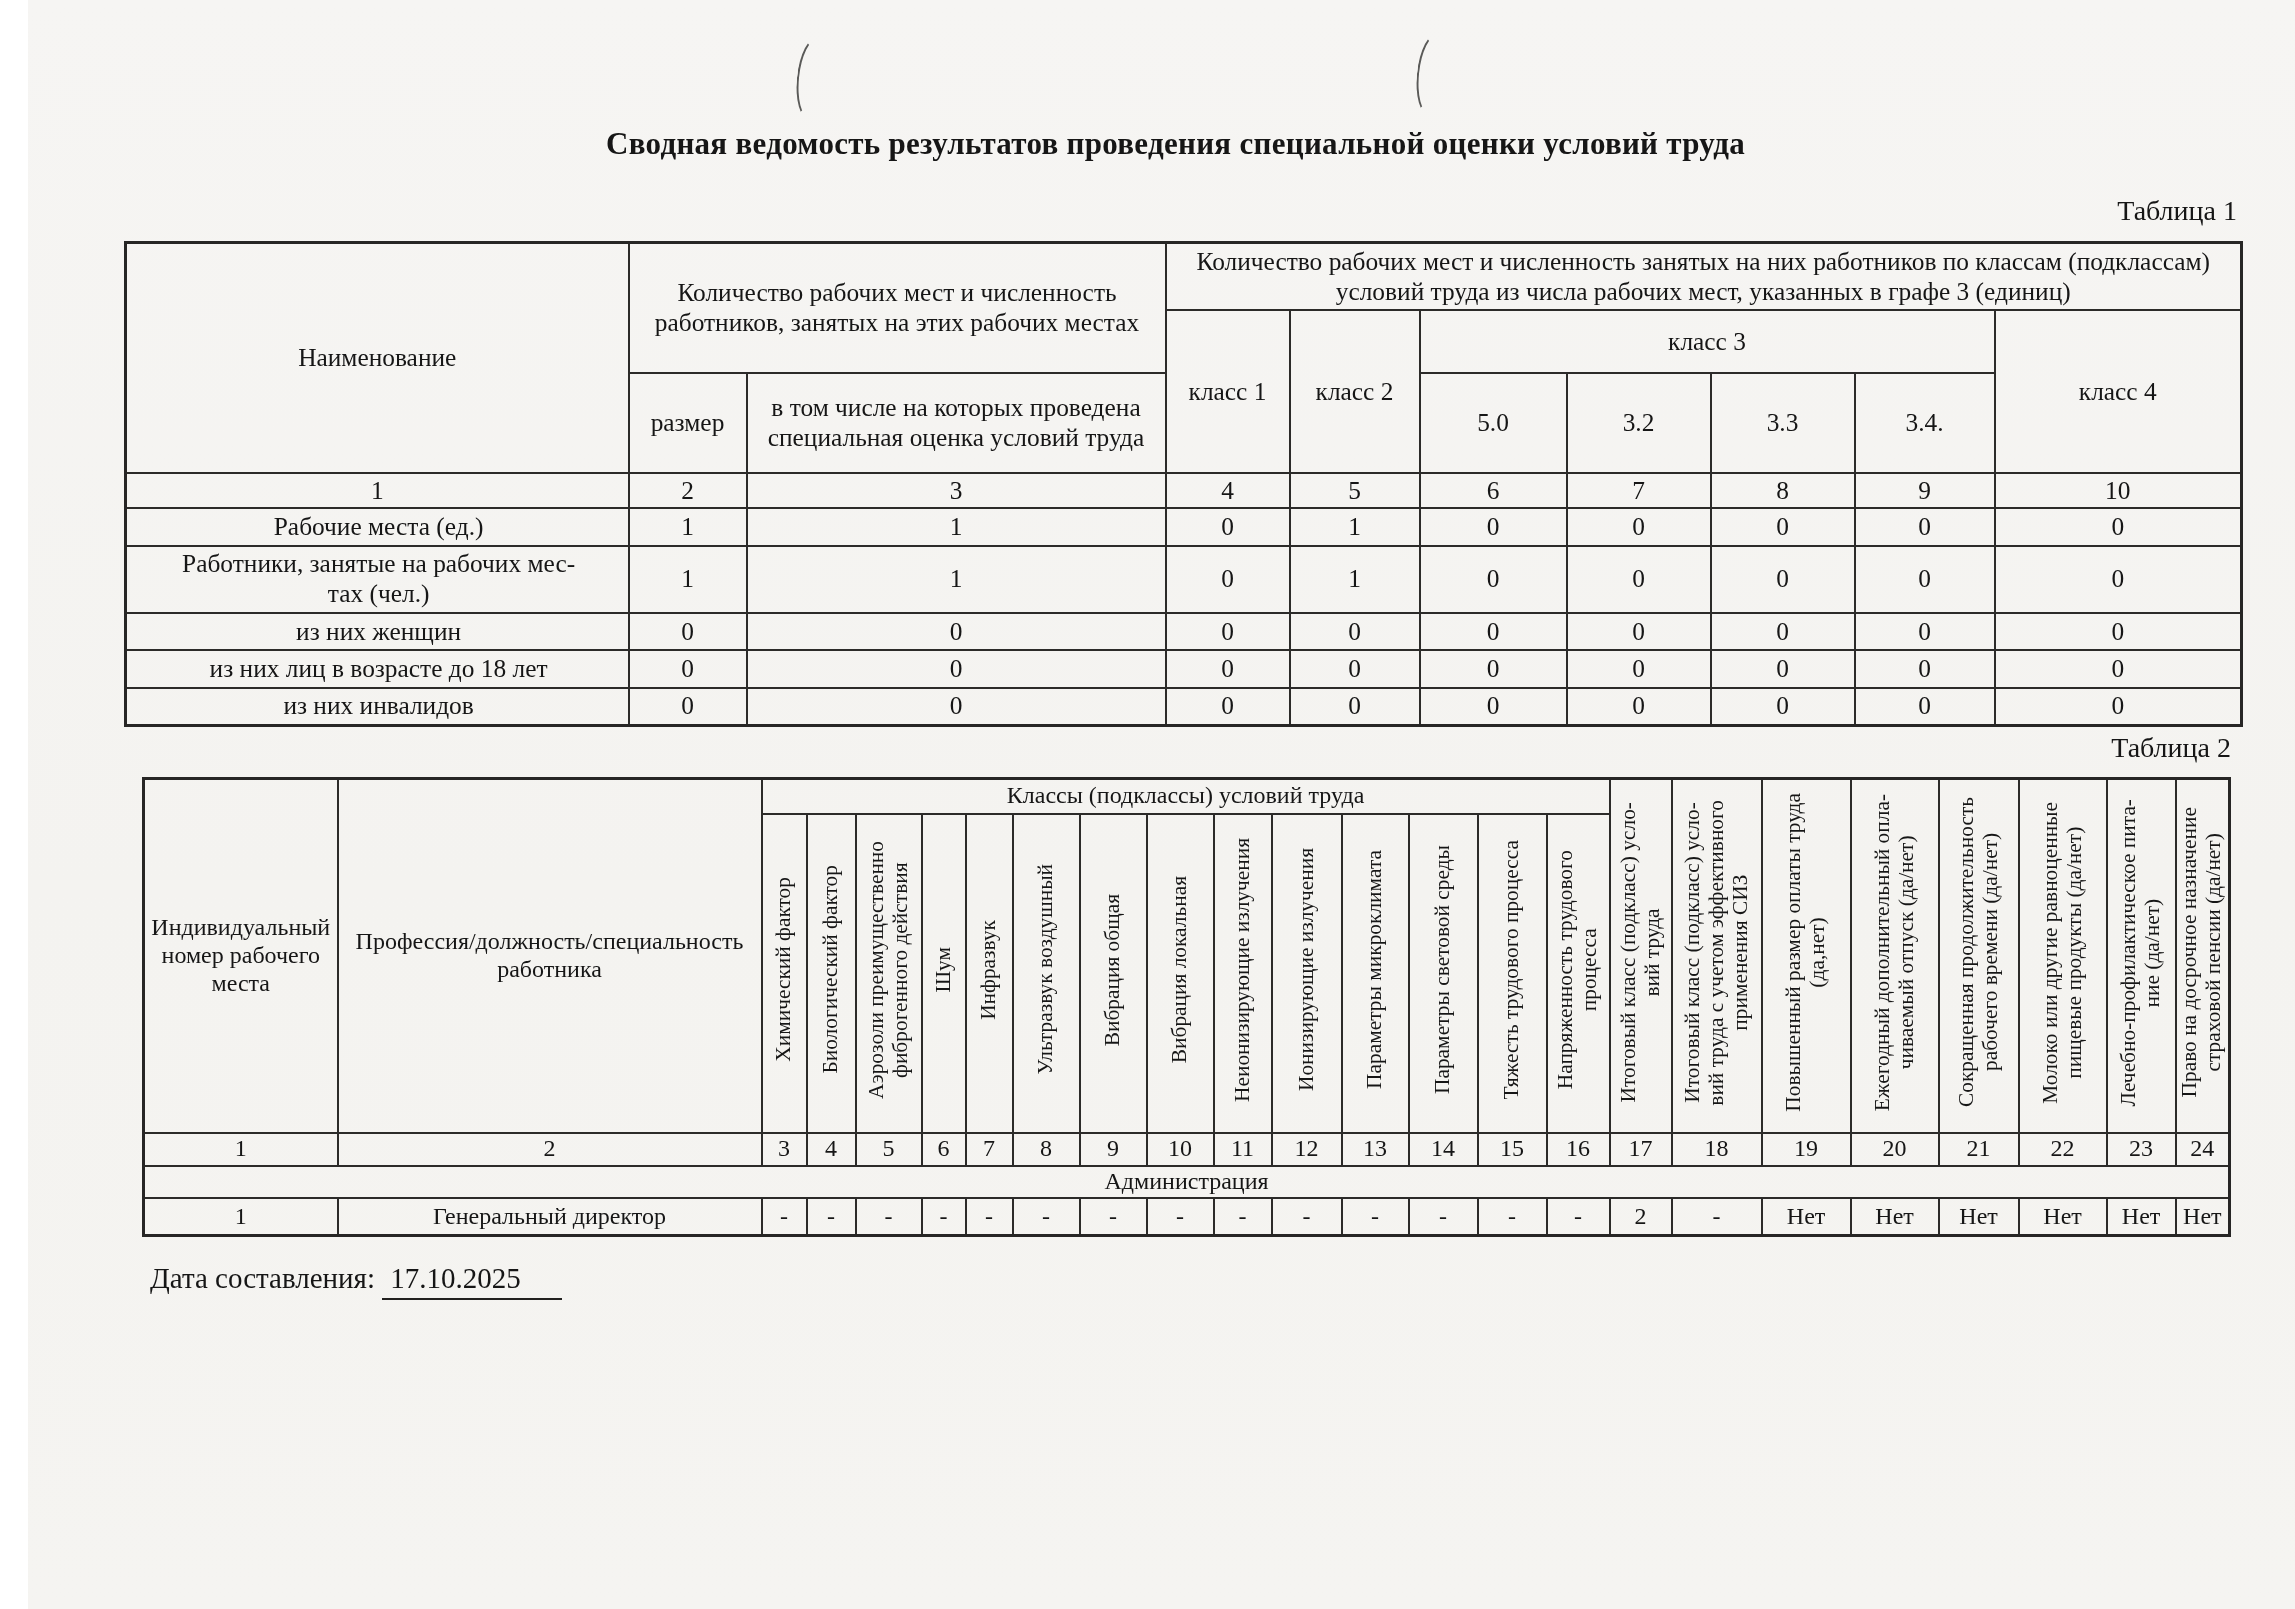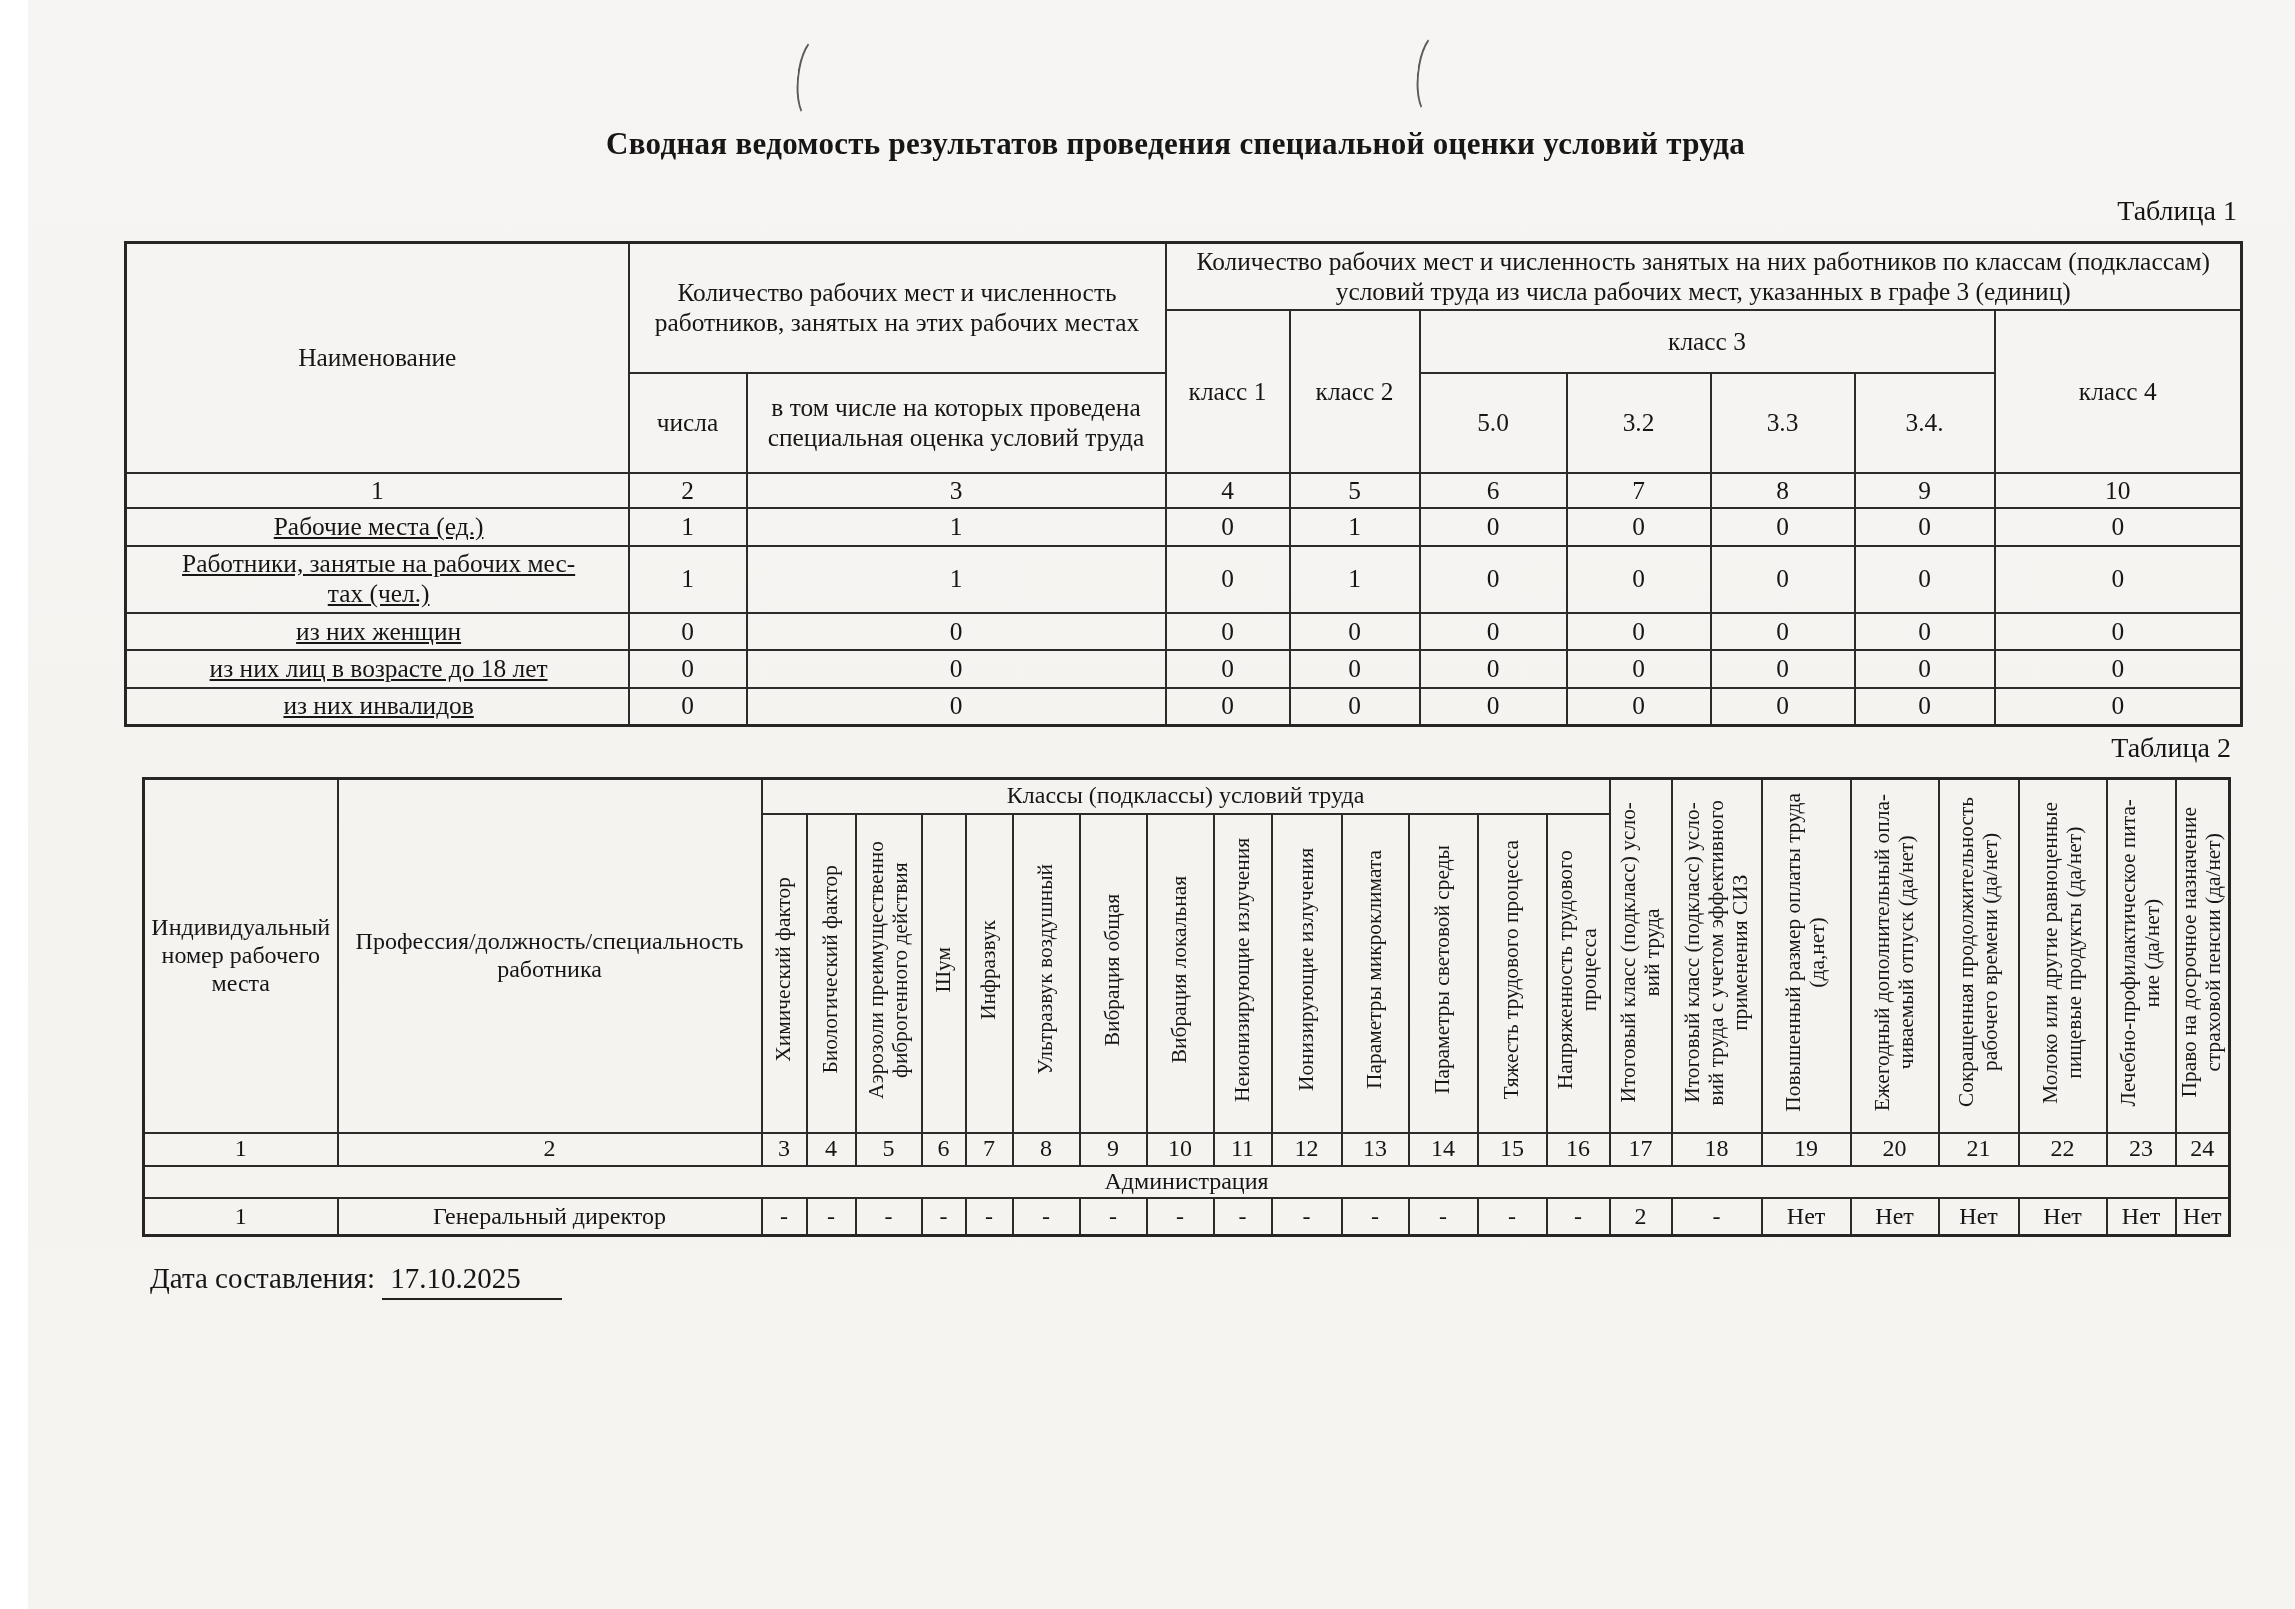--- a/index.html
+++ b/index.html
@@ -53,21 +53,21 @@
     vertical-align: middle;
     padding: 2.7px 8px;
   }
   .t1-rowA { height: 63px; }
   .t1-rowB { height: 63px; }
   .t1-rowC { height: 100px; }
   .t1-num  { height: 35px; }
   .t1-num td { padding: 1.3px 4px; }
   .t1-r    { height: 33px; }
   .t1-r-tall { height: 67px; }
-  .t1-lbl { text-align: center; padding-left: 10.7px !important; text-decoration: underline; }
+  .t1-lbl { text-align: center; padding-left: 10.7px !important; }
 
   
   .table2 {
     position: absolute;
     left: 114px; top: 777px;
     width: 2086px;
     border: 3.3px solid #272625;
   }
   .table2 td {
     font-size: 24px;
@@ -135,21 +135,21 @@
       <td colspan="2" rowspan="2">Количество рабочих мест и численность работников, занятых на этих рабочих местах</td>
       <td colspan="7">Количество рабочих мест и численность занятых на них работников по классам (подклассам) условий труда из числа рабочих мест, указанных в графе 3 (единиц)</td>
     </tr>
     <tr class="t1-rowB">
       <td rowspan="2">класс 1</td>
       <td rowspan="2">класс 2</td>
       <td colspan="4">класс 3</td>
       <td rowspan="2">класс 4</td>
     </tr>
     <tr class="t1-rowC">
-      <td>числа</td>
+      <td>размер</td>
       <td>в том числе на которых проведена специальная оценка условий труда</td>
       <td>5.0</td>
       <td>3.2</td>
       <td>3.3</td>
       <td>3.4.</td>
     </tr>
     <tr class="t1-num">
       <td>1</td>
       <td>2</td>
       <td>3</td>

